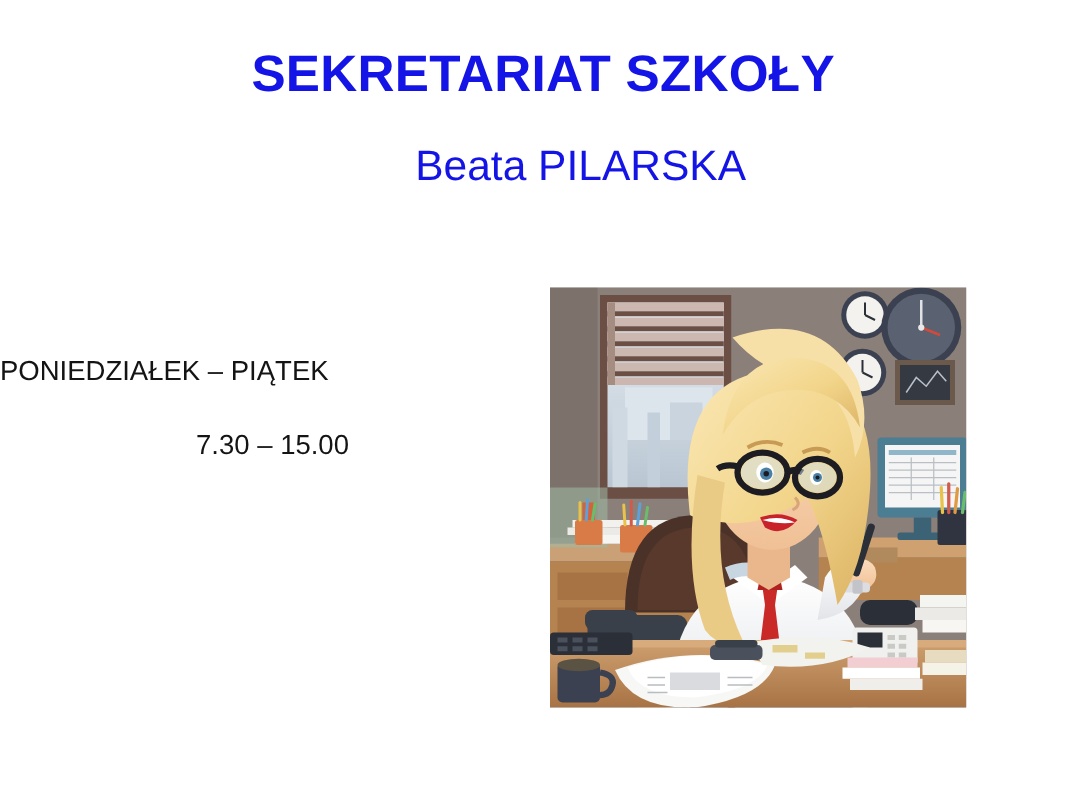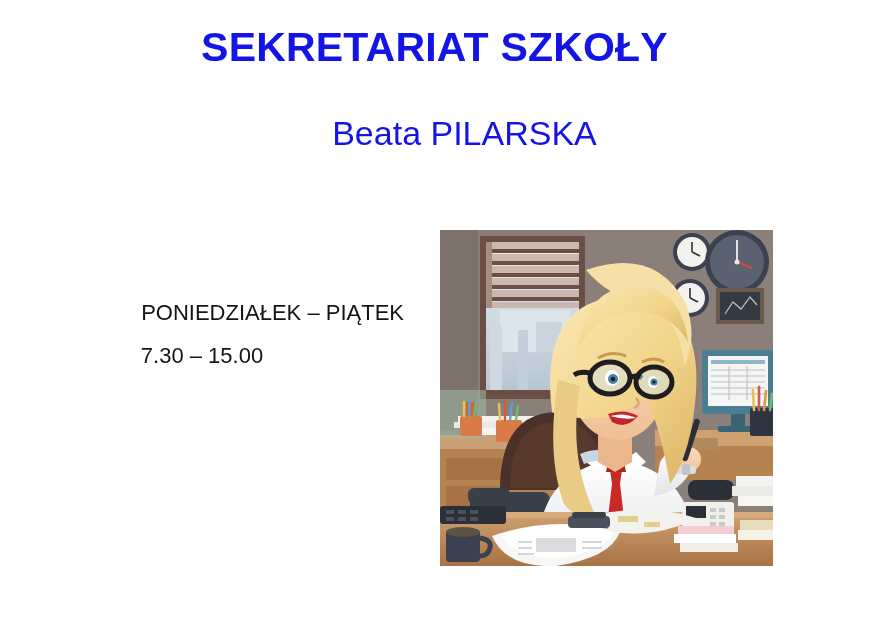--- a/index.html
+++ b/index.html
@@ -21,21 +21,21 @@
   .slide {
     position: absolute;
     inset: 0;
     background: #ffffff;
   }
 
   
   .title {
     position: absolute;
     left: 0;
-    top: 24px;
+    top: 36px;
     width: 869px;
     text-align: center;
     font-size: 41px;
     font-weight: bold;
     letter-spacing: 0.2px;
     color: #1414e6;
     line-height: 1.15;
     white-space: nowrap;
   }
   .subtitle {
@@ -49,30 +49,30 @@
     color: #1414e6;
     line-height: 1.15;
     white-space: nowrap;
     padding-left: 30px;
   }
 
   
   .days {
     position: absolute;
     left: 0;
-    top: 300px;
+    top: 284px;
     width: 404px;
-    text-align: right;
+    text-align: left;
     font-size: 22px;
     color: #141414;
     white-space: nowrap;
   }
   .hours {
     position: absolute;
-    left: 0;
+    left: 16px;
     top: 343px;
     width: 404px;
     text-align: center;
     font-size: 22px;
     color: #141414;
     white-space: nowrap;
   }
 
   
   .photo {

